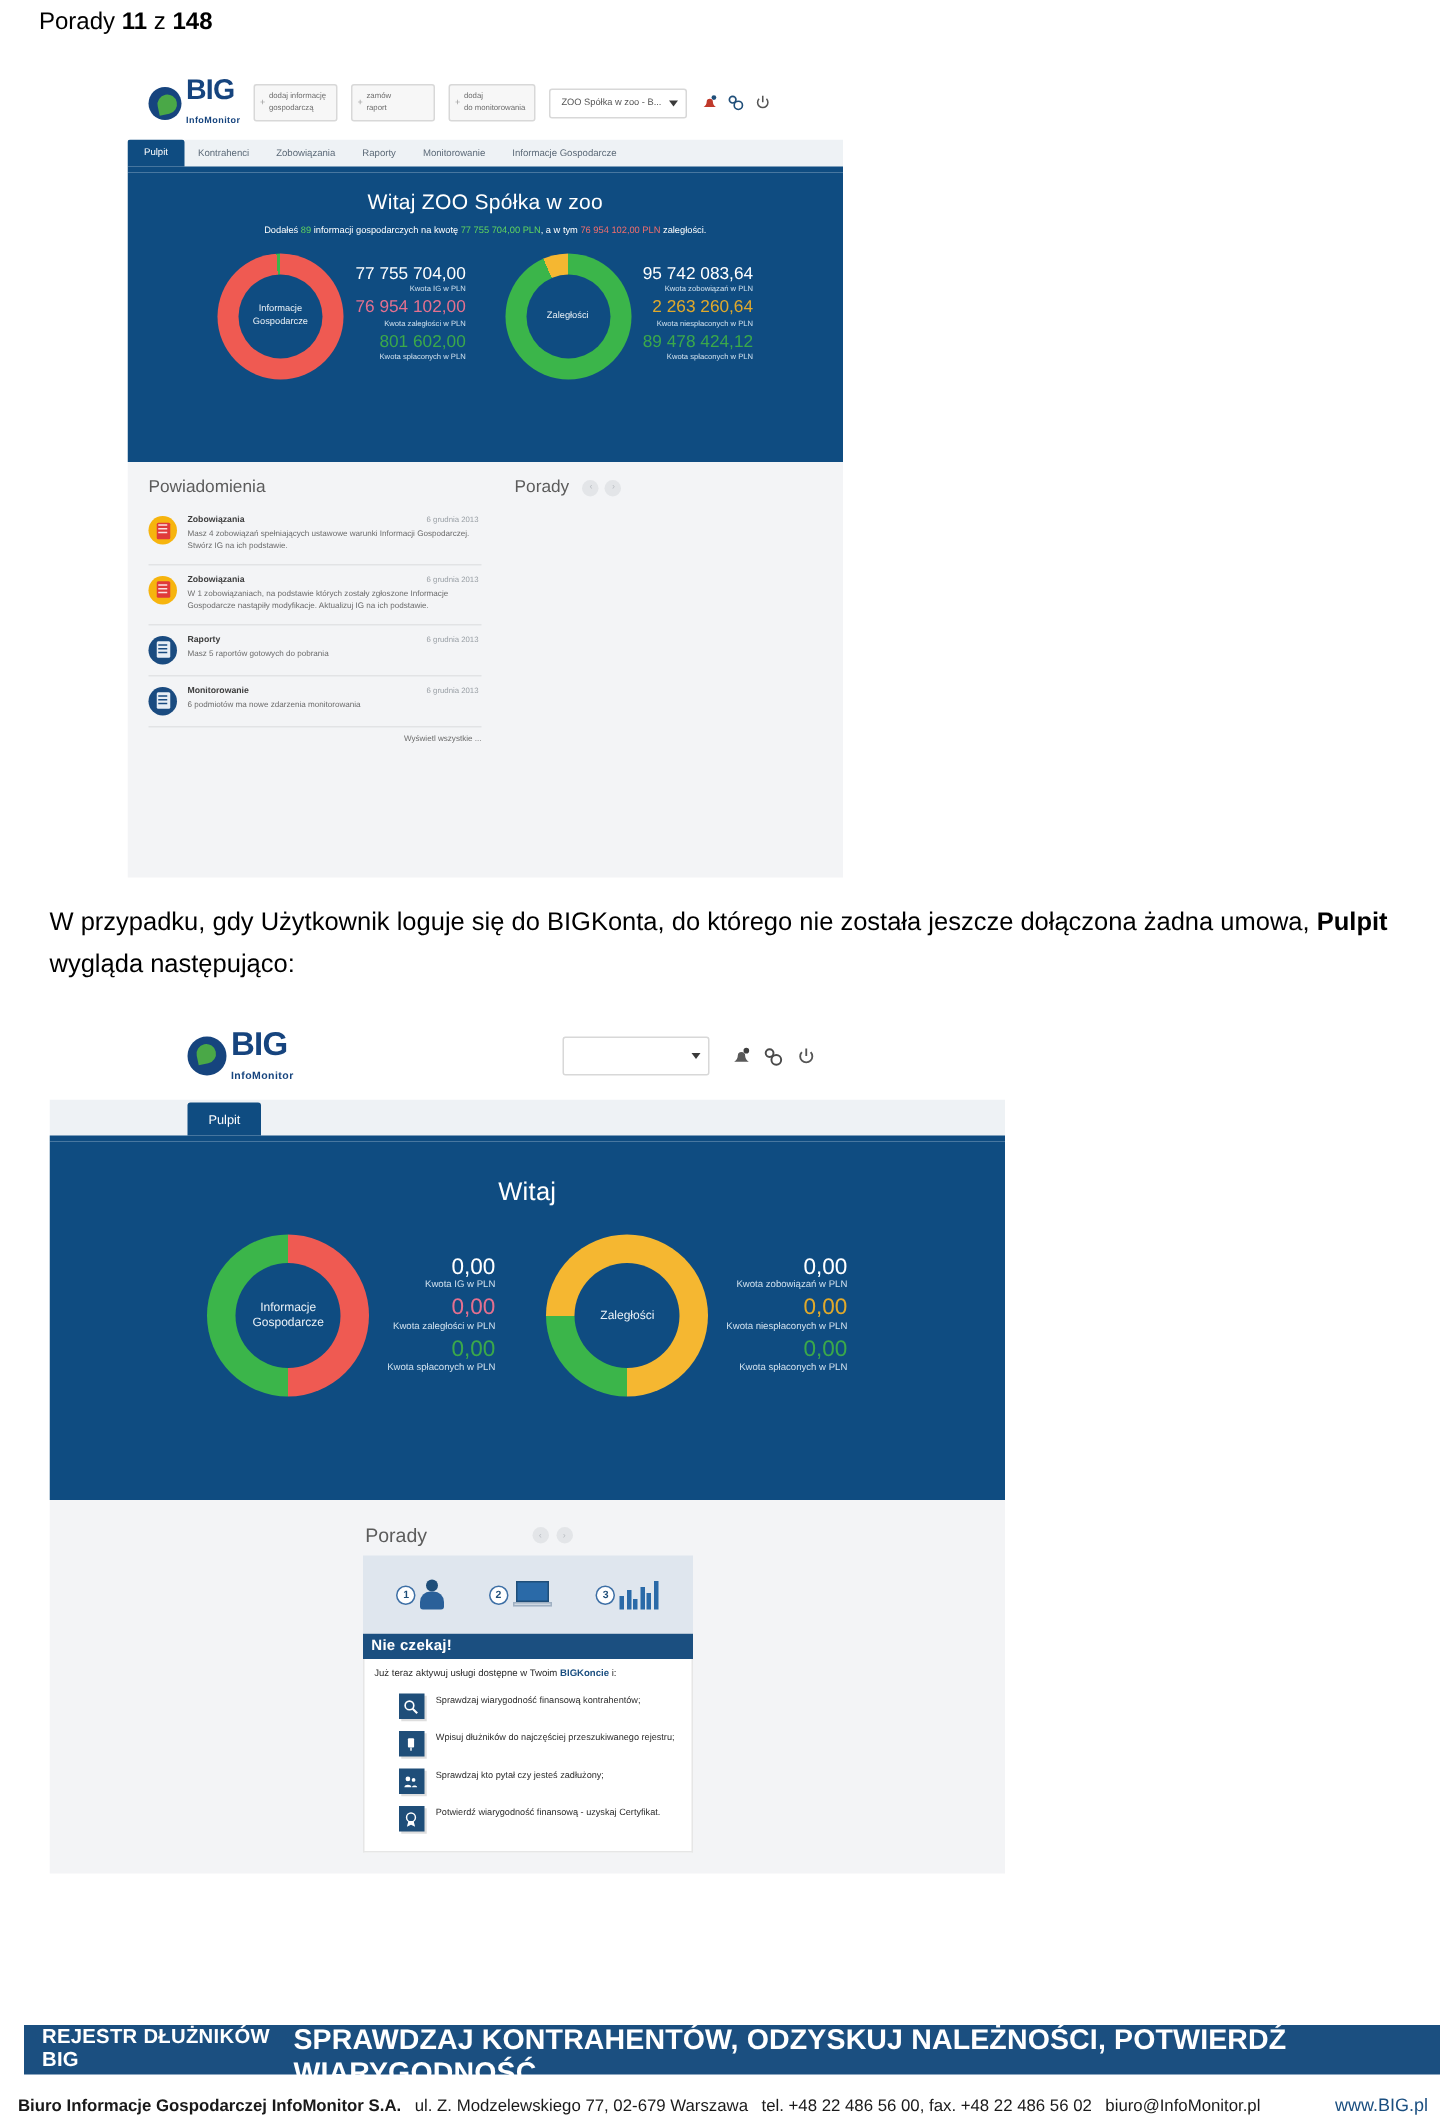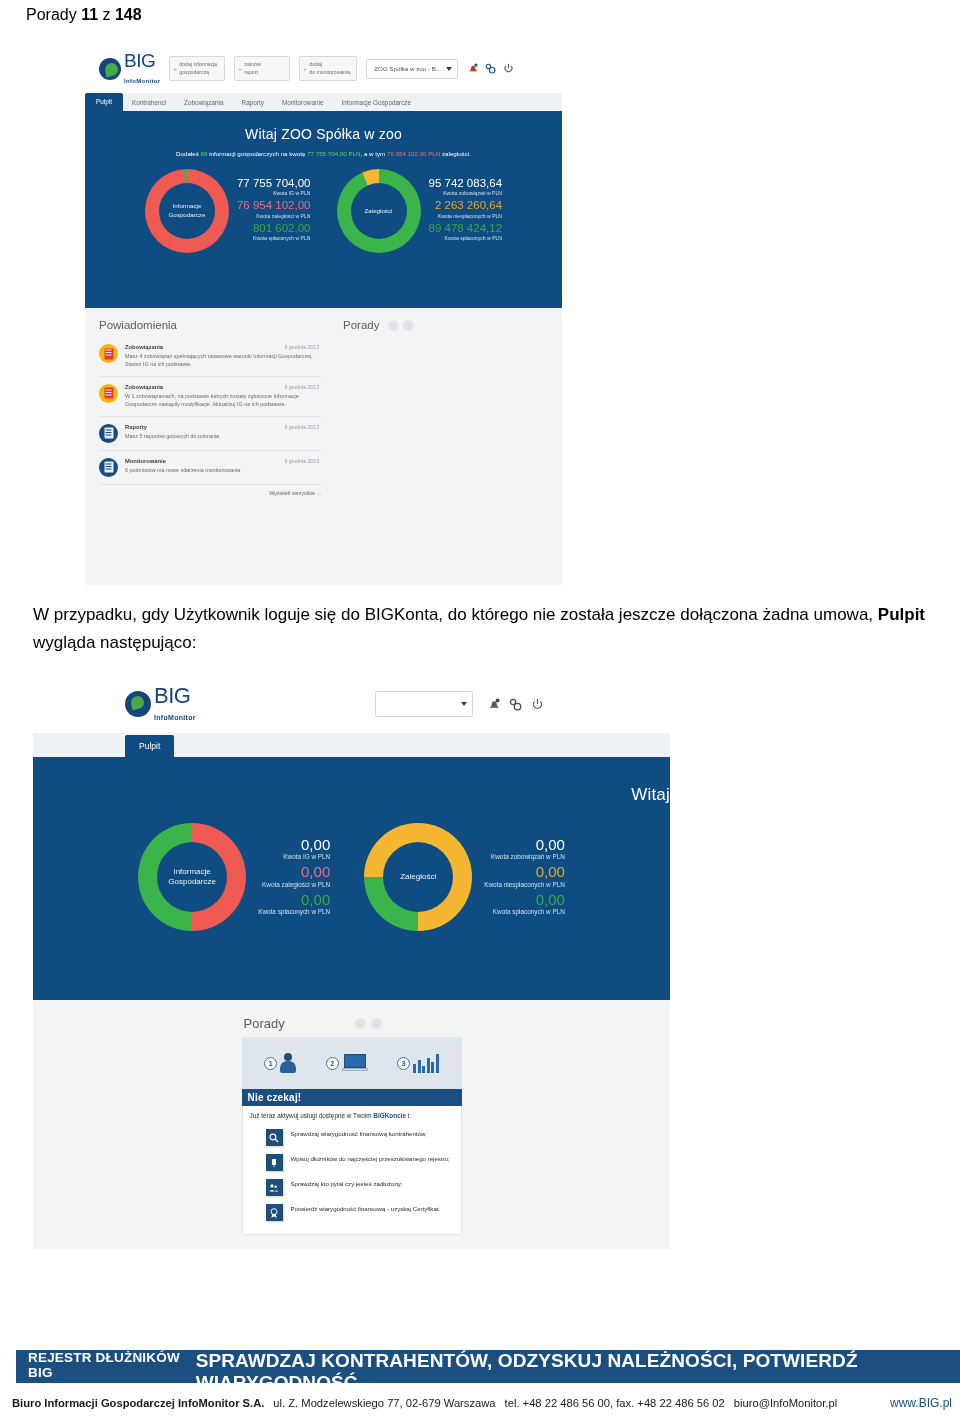--- a/index.html
+++ b/index.html
@@ -41,21 +41,21 @@
   .brand-mark {
     width:22px; height:22px; border-radius:50%;
     background:#16447e; position:relative; flex:0 0 auto;
   }
   .brand-mark::after{
     content:""; position:absolute; left:6px; top:5px;
     width:13px; height:13px; border-radius: 50% 50% 50% 0;
     background:#4aa847; transform: rotate(-12deg);
   }
   .brand-text { line-height:1; }
-  .brand-big { font-size:19px; font-weight:400; color:#16447e; letter-spacing:-0.5px; }
+  .brand-big { font-size:19px; font-weight:700; color:#16447e; letter-spacing:-0.5px; }
   .brand-sub { font-size:6px; font-weight:700; color:#16447e; letter-spacing:0.3px; }
 
   .tbtn {
     border:1px solid #d8d8d8; background:#f7f7f7; border-radius:2px;
     font-size:5.2px; color:#6d6d6d; line-height:1.35;
     padding:4px 6px 4px 9px; position:relative; white-space:pre-line;
     min-width:56px; min-height:20px; display:flex; align-items:center;
   }
   .tbtn::before{
     content:"+"; position:absolute; left:3px; top:50%; transform:translateY(-50%);
@@ -414,21 +414,21 @@
           <line x1="8" y1="1.3" x2="8" y2="7.4" stroke="#555" stroke-width="1.5"></line>
         </svg>
       </div>
     </div>
 
     <div class="app-tabs" style="height:28px;padding-left:92px;background:#eef2f5;">
       <div class="app-tab active" style="font-size:8.5px;padding:7px 14px;">Pulpit</div>
     </div>
 
     <div class="hero" style="height:239px;">
-      <div class="hero-title" style="font-size:17px;padding-top:24px;text-align:right;">Witaj</div>
+      <div class="hero-title" style="font-size:17px;padding-top:24px;">Witaj</div>
 
       <div class="donuts" style="gap:34px;margin-top:18px;">
         <div class="donut-block" style="gap:12px;">
           <div class="donut" style="width:108px;height:108px;background:conic-gradient(#ef5a52 0turn 0.5turn, #3bb54a 0.5turn 1turn);">
             <div class="hole" style="width:70px;height:70px;">
               <div class="donut-label" style="font-size:8px;">
                 <span>Informacje</span><br>
                 <span>Gospodarcze</span>
               </div>
             </div>
@@ -550,20 +550,20 @@
       </div>
     </div>
   </div>
 
   <div class="footer-band">
     <span class="fl">REJESTR DŁUŻNIKÓW BIG</span>
     <span class="fr">SPRAWDZAJ KONTRAHENTÓW, ODZYSKUJ NALEŻNOŚCI, POTWIERDŹ WIARYGODNOŚĆ</span>
   </div>
 
   <div class="footer-line">
-    <span class="co">Biuro Informacji Gospodarczej InfoMonitor S.A.</span>
+    <span class="co">Biuro Informacje Gospodarczej InfoMonitor S.A.</span>
     <span>ul. Z. Modzelewskiego 77, 02-679 Warszawa</span>
     <span>tel. +48 22 486 56 00, fax. +48 22 486 56 02</span>
     <span>biuro@InfoMonitor.pl</span>
     <span class="www">www.BIG.pl</span>
   </div>
 
 </div>
 
 </body></html>

